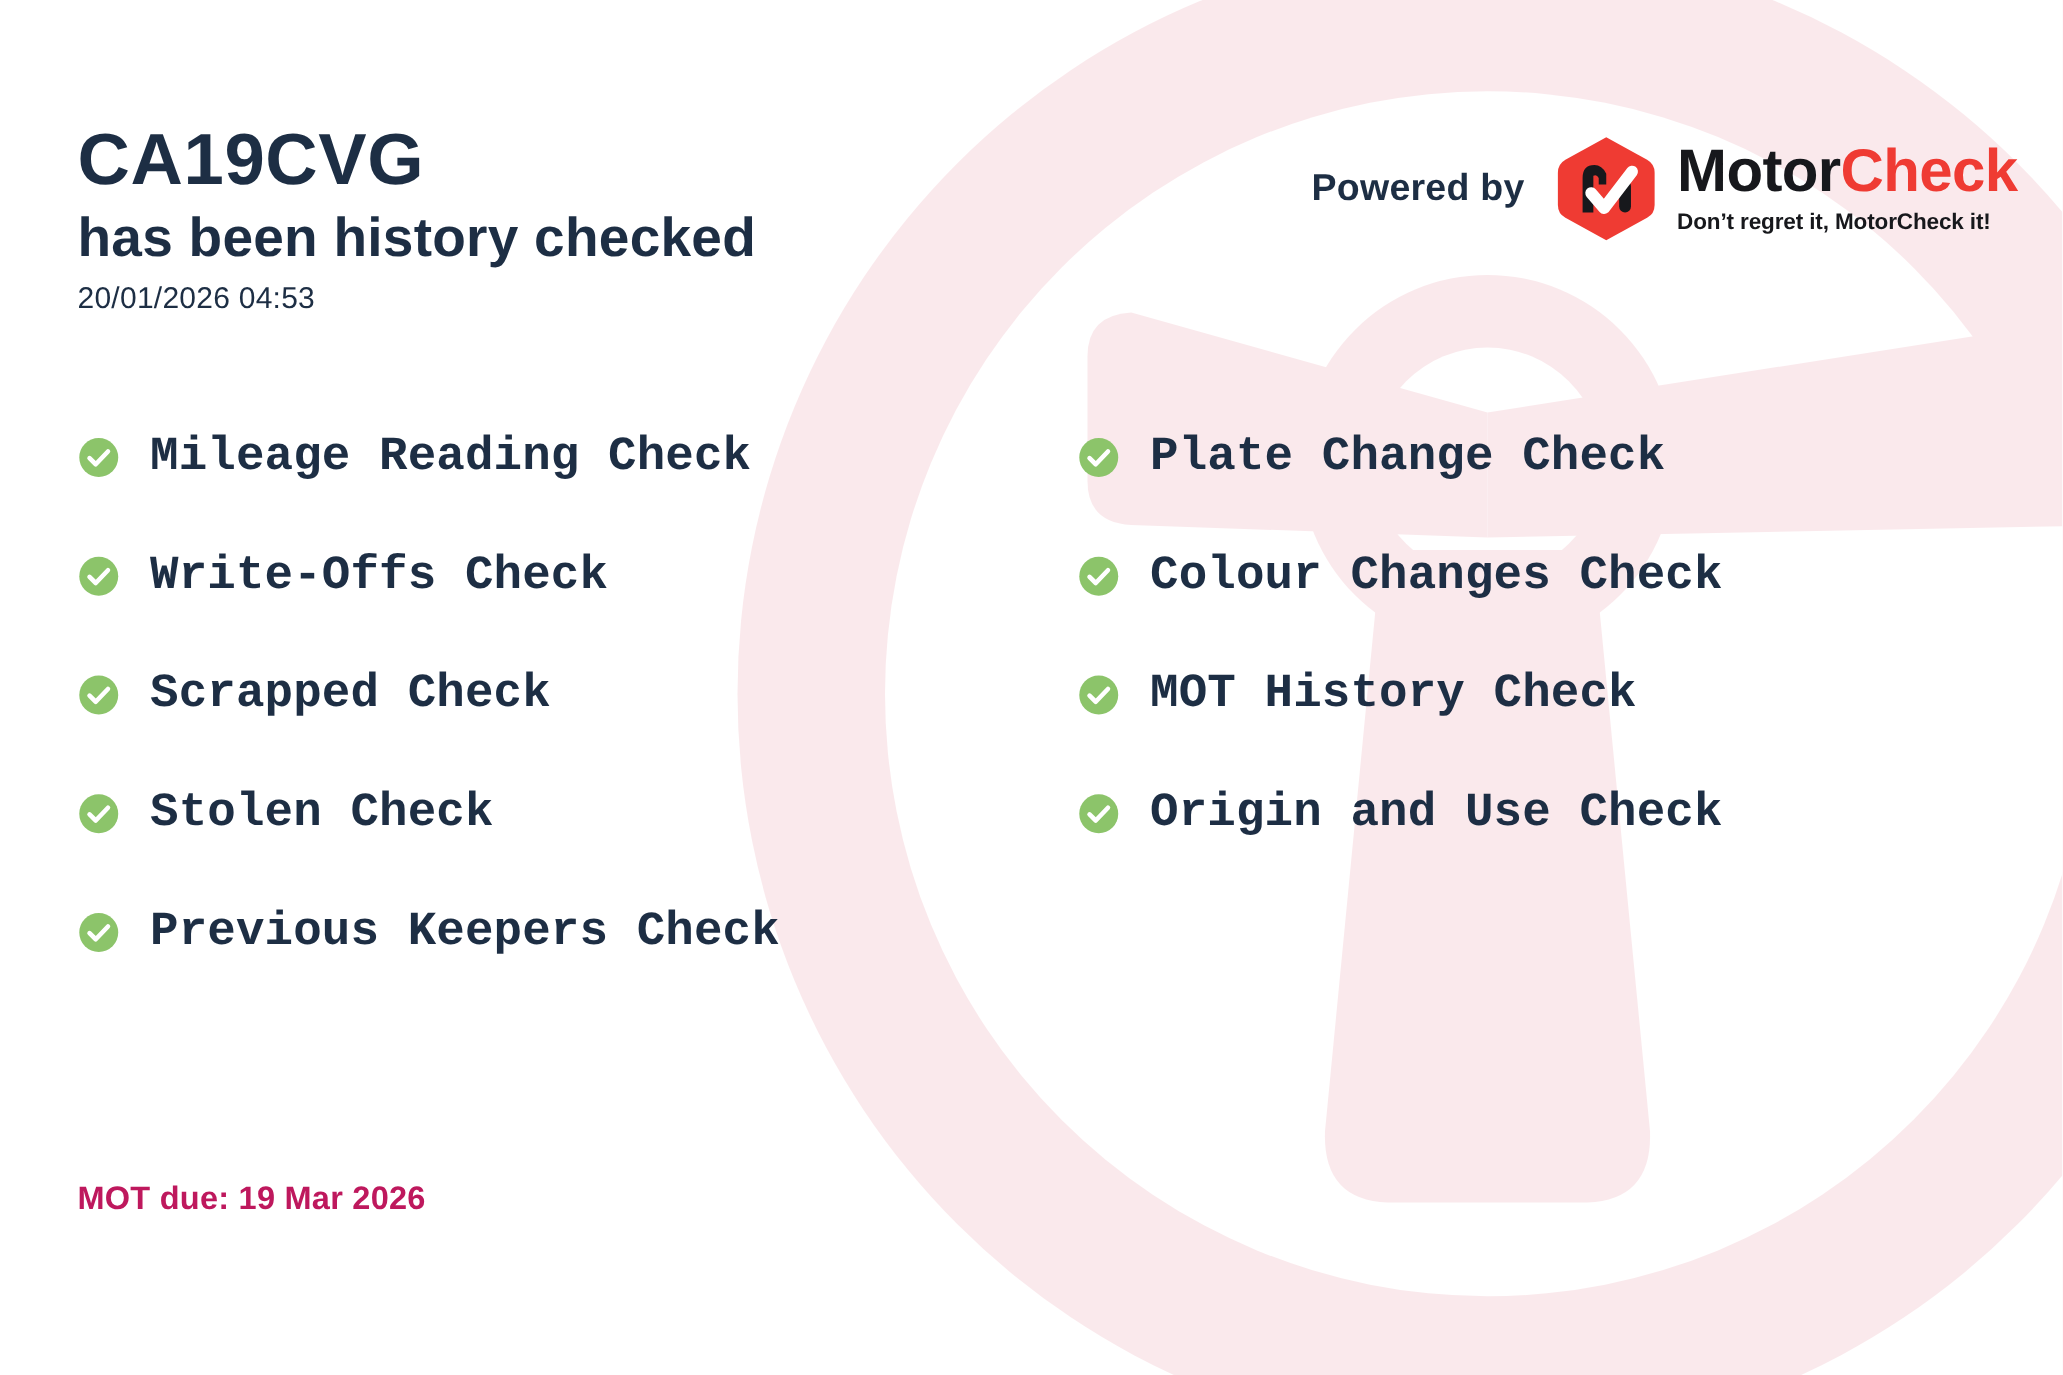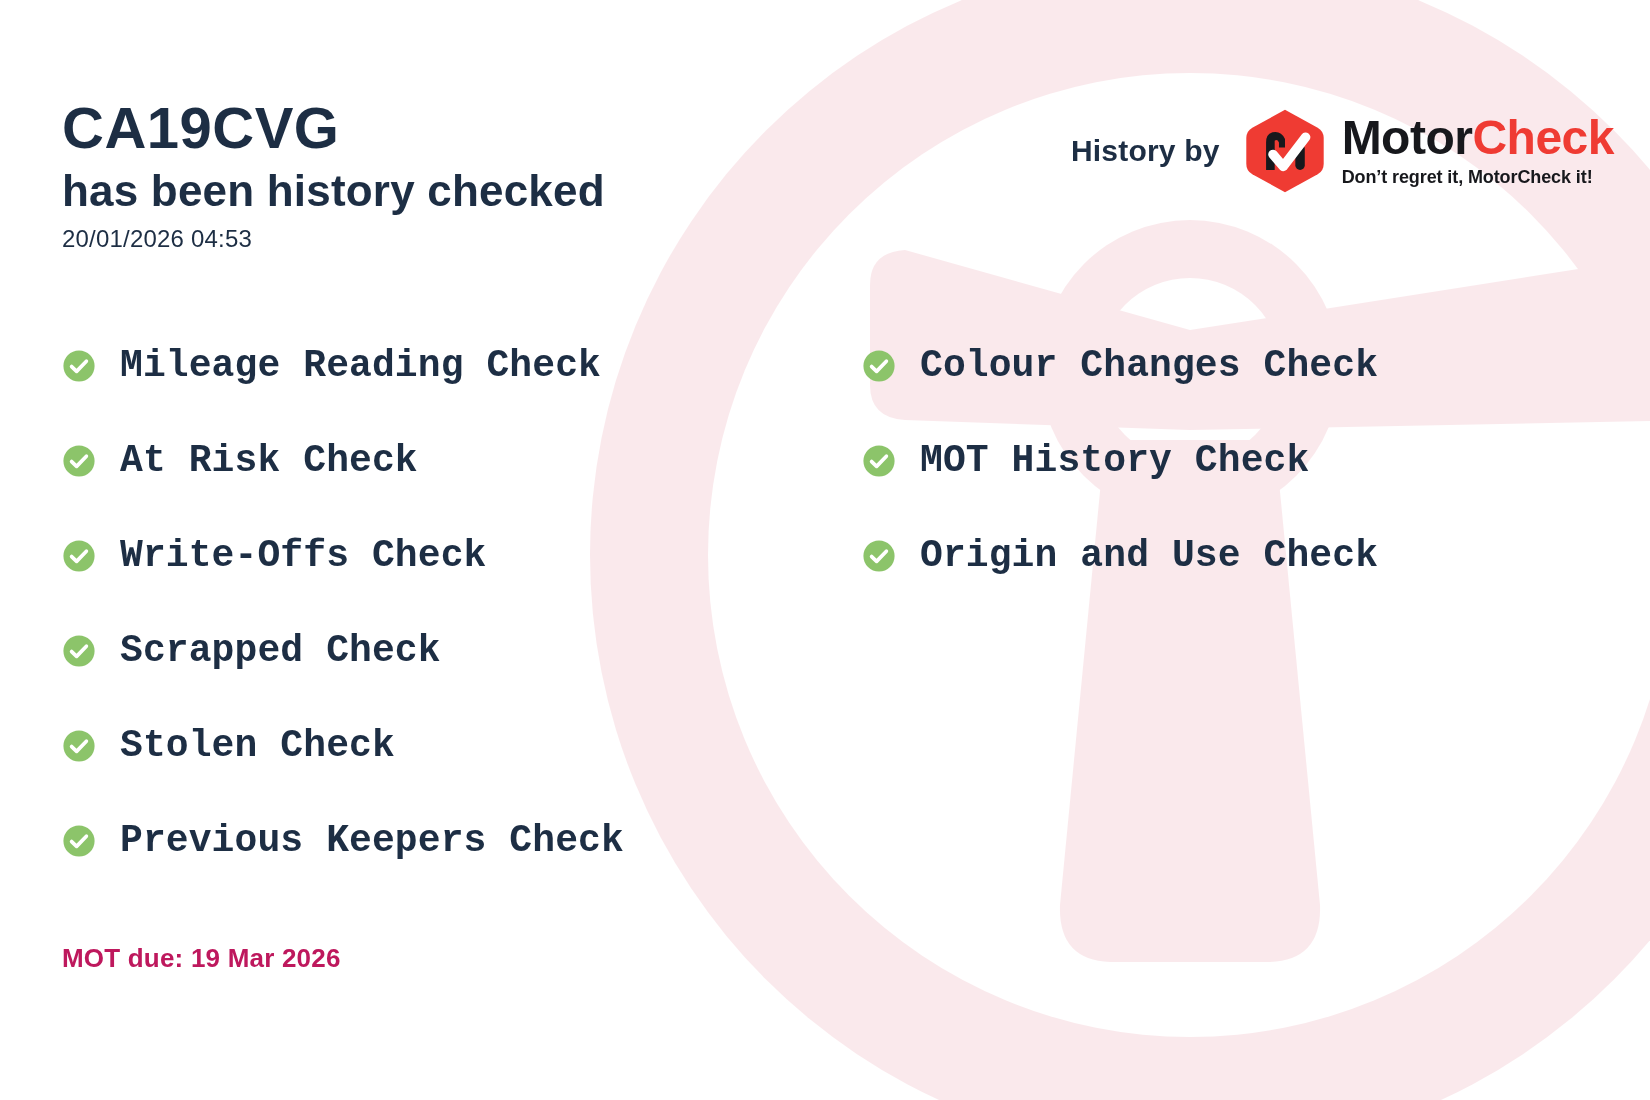--- a/index.html
+++ b/index.html
@@ -166,21 +166,21 @@
     </g>
   </svg>
 
   <div class="header">
     <div class="reg-plate">CA19CVG</div>
     <div class="headline">has been history checked</div>
     <div class="timestamp">20/01/2026 04:53</div>
   </div>
 
   <div class="powered">
-    <span class="powered-label">History by</span>
+    <span class="powered-label">Powered by</span>
 
     <div class="brand-lockup">
       <svg class="brand-mark" viewBox="0 0 100 100" aria-hidden="true">
         <path d="M50 2 L88 23 Q95 27 95 35 L95 65 Q95 73 88 77 L50 98 L12 77 Q5 73 5 65 L5 35 Q5 27 12 23 Z" fill="#ef3b33"></path>
         <path d="M28 72 L28 40 Q28 28 39 28 Q46 28 50 36 L50 46 L43 46 L43 40 Q41 36 38 38 L38 72 Z" fill="#17181c"></path>
         <rect x="62" y="42" width="11" height="30" rx="5.5" fill="#17181c"></rect>
         <path d="M36 54 L48 68 L74 34" fill="none" stroke="#ffffff" stroke-width="11" stroke-linecap="round" stroke-linejoin="round"></path>
       </svg>
 
       <div class="brand-text">
@@ -197,27 +197,20 @@
     <div class="col col-left">
 
       <div class="check-row">
         <svg class="check-icon" viewBox="0 0 24 24" aria-hidden="true">
           <circle cx="12" cy="12" r="11" fill="#8cc46a"></circle>
           <path d="M6.8 12.4 L10.3 15.8 L17.2 8.6" fill="none" stroke="#ffffff" stroke-width="2.6" stroke-linecap="round" stroke-linejoin="round"></path>
         </svg>
         <span class="check-label">Mileage Reading Check</span>
       </div>
 
-      <div class="check-row">
-        <svg class="check-icon" viewBox="0 0 24 24" aria-hidden="true">
-          <circle cx="12" cy="12" r="11" fill="#8cc46a"></circle>
-          <path d="M6.8 12.4 L10.3 15.8 L17.2 8.6" fill="none" stroke="#ffffff" stroke-width="2.6" stroke-linecap="round" stroke-linejoin="round"></path>
-        </svg>
-        <span class="check-label">At Risk Check</span>
-      </div>
 
       <div class="check-row">
         <svg class="check-icon" viewBox="0 0 24 24" aria-hidden="true">
           <circle cx="12" cy="12" r="11" fill="#8cc46a"></circle>
           <path d="M6.8 12.4 L10.3 15.8 L17.2 8.6" fill="none" stroke="#ffffff" stroke-width="2.6" stroke-linecap="round" stroke-linejoin="round"></path>
         </svg>
         <span class="check-label">Write-Offs Check</span>
       </div>
 
       <div class="check-row">
@@ -241,20 +234,27 @@
           <circle cx="12" cy="12" r="11" fill="#8cc46a"></circle>
           <path d="M6.8 12.4 L10.3 15.8 L17.2 8.6" fill="none" stroke="#ffffff" stroke-width="2.6" stroke-linecap="round" stroke-linejoin="round"></path>
         </svg>
         <span class="check-label">Previous Keepers Check</span>
       </div>
 
     </div>
 
     <div class="col col-right">
 
+      <div class="check-row">
+        <svg class="check-icon" viewBox="0 0 24 24" aria-hidden="true">
+          <circle cx="12" cy="12" r="11" fill="#8cc46a"></circle>
+          <path d="M6.8 12.4 L10.3 15.8 L17.2 8.6" fill="none" stroke="#ffffff" stroke-width="2.6" stroke-linecap="round" stroke-linejoin="round"></path>
+        </svg>
+        <span class="check-label">Plate Change Check</span>
+      </div>
 
       <div class="check-row">
         <svg class="check-icon" viewBox="0 0 24 24" aria-hidden="true">
           <circle cx="12" cy="12" r="11" fill="#8cc46a"></circle>
           <path d="M6.8 12.4 L10.3 15.8 L17.2 8.6" fill="none" stroke="#ffffff" stroke-width="2.6" stroke-linecap="round" stroke-linejoin="round"></path>
         </svg>
         <span class="check-label">Colour Changes Check</span>
       </div>
 
       <div class="check-row">

